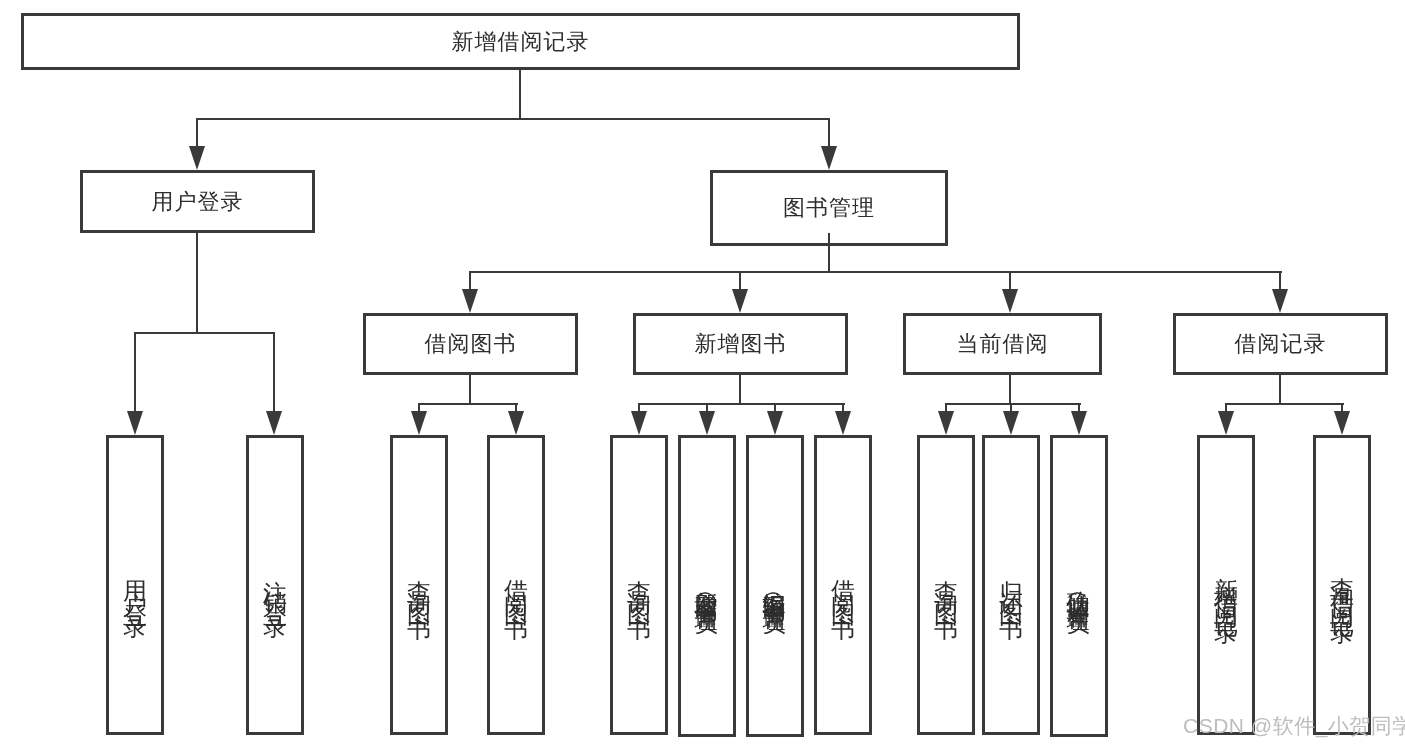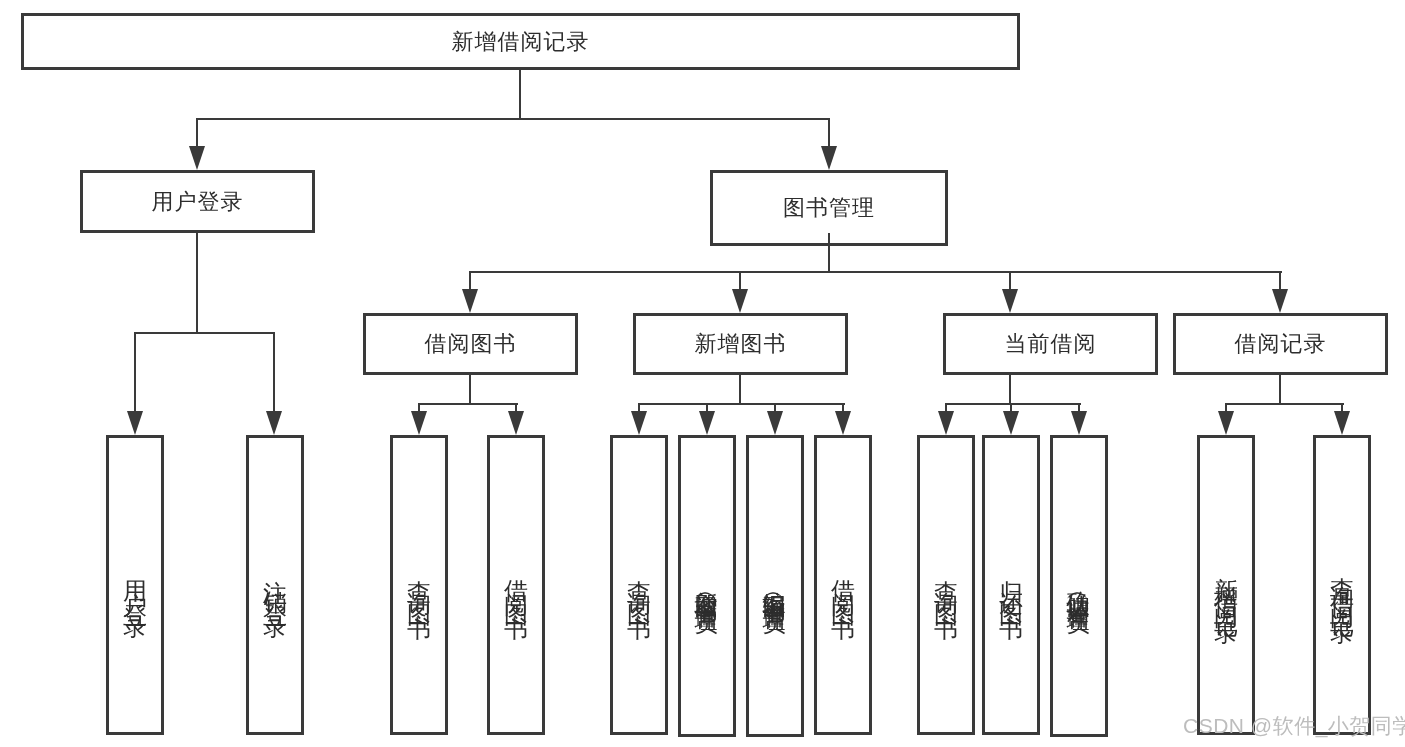--- a/index.html
+++ b/index.html
@@ -94,21 +94,21 @@
   <div class="arrow" style="left:732px;top:289px"></div>
   <div class="arrow" style="left:1002px;top:289px"></div>
   <div class="arrow" style="left:1272px;top:289px"></div>
 
   <div class="box hz" style="left:363px;top:313px;width:215px;height:62px">
     <span>借阅图书</span>
   </div>
   <div class="box hz" style="left:633px;top:313px;width:215px;height:62px">
     <span>新增图书</span>
   </div>
-  <div class="box hz" style="left:943px;top:313px;width:215px;height:62px">
+  <div class="box hz" style="left:903px;top:313px;width:199px;height:62px">
     <span>当前借阅</span>
   </div>
   <div class="box hz" style="left:1173px;top:313px;width:215px;height:62px">
     <span>借阅记录</span>
   </div>
 
   <div class="ln" style="left:469px;top:375px;width:2px;height:30px"></div>
   <div class="ln" style="left:418px;top:403px;width:100px;height:2px"></div>
   <div class="ln" style="left:418px;top:403px;width:2px;height:14px"></div>
   <div class="ln" style="left:515px;top:403px;width:2px;height:14px"></div>

